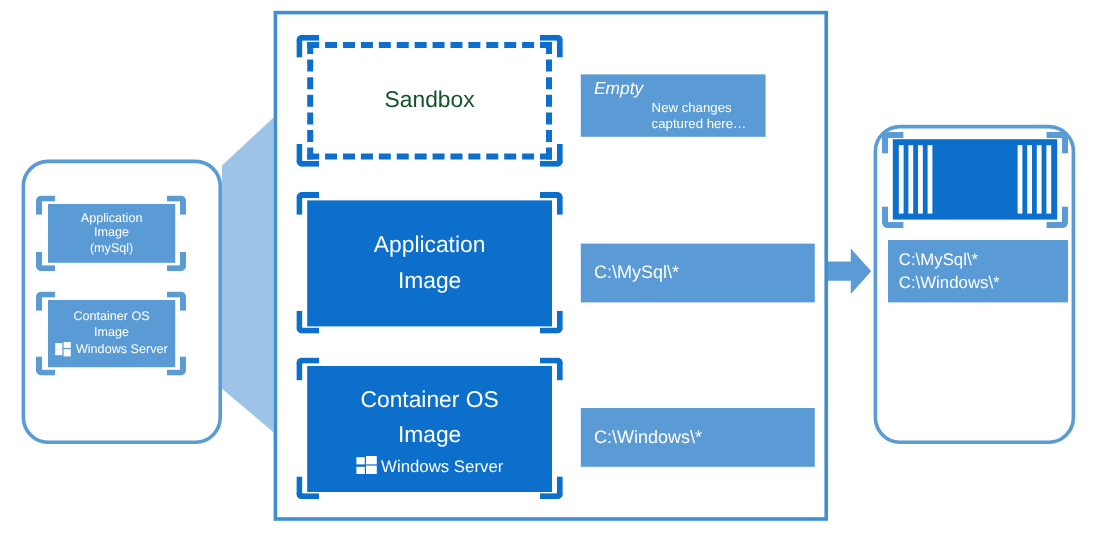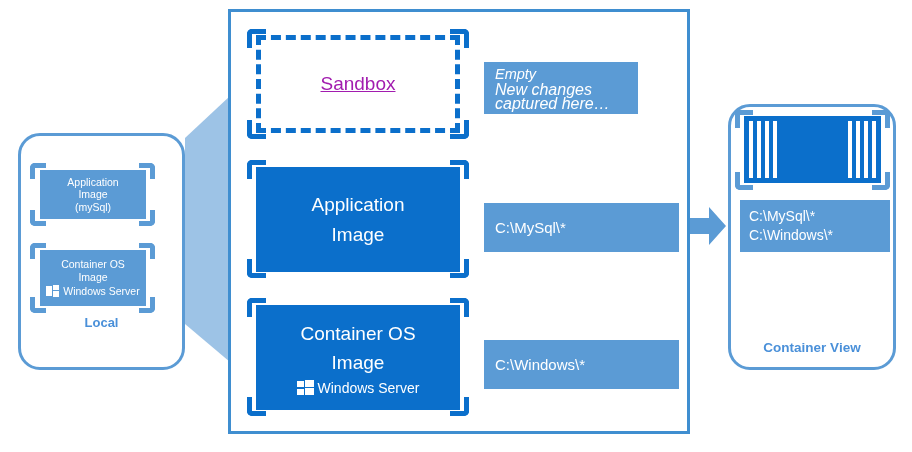--- a/index.html
+++ b/index.html
@@ -57,21 +57,21 @@
     left:228px;top:9px;width:462px;height:425px;
     border:3px solid #3f8ed0;background:#ffffff;box-sizing:border-box;
   }
 
   
   #sandbox-brk{left:247px;top:29px;width:222px;height:110px;--bc:#0b6fcb;}
   #sandbox-brk i{width:14px;height:14px;}
   #sandbox-box{
     left:256px;top:35px;width:204px;height:98px;box-sizing:border-box;
     border:5px dashed #0b6fcb;background:#ffffff;
-    color:#a21caf;font-size:19px;text-decoration:underline;
+    color:#14532d;font-size:19px;
   }
   
   #appimg-brk{left:247px;top:160px;width:222px;height:118px;--bc:#0b6fcb;}
   #appimg-brk i{width:14px;height:14px;}
   #appimg-box{
     left:256px;top:167px;width:204px;height:105px;background:#0b6fcb;
     color:#ffffff;font-size:19px;line-height:30px;
     display:flex;flex-direction:column;align-items:center;justify-content:center;text-align:center;
   }
   
@@ -85,21 +85,21 @@
   #osimg-box .winline{font-size:14px;line-height:16px;margin-top:3px;}
 
   
   .callout{
     background:#5b9bd5;color:#ffffff;box-sizing:border-box;
     display:flex;flex-direction:column;justify-content:center;
     padding-left:11px;
   }
   #callout-sandbox{left:484px;top:62px;width:154px;height:52px;}
   #callout-sandbox .c1{font-size:14.5px;font-style:italic;line-height:17px;}
-  #callout-sandbox .c2{font-size:16px;font-style:italic;line-height:14px;}
+  #callout-sandbox .c2{font-size:11px;line-height:14px;margin-left:48px;}
   #callout-app{left:484px;top:203px;width:195px;height:49px;font-size:15px;}
   #callout-os{left:484px;top:340px;width:195px;height:49px;font-size:15px;}
 
   
   #flow-arrow{left:690px;top:205px;width:36px;height:42px;}
 
   
   #container-view{
     left:728px;top:104px;width:168px;height:266px;
     border:3px solid #5b9bd5;border-radius:22px;background:#ffffff;box-sizing:border-box;
@@ -156,21 +156,20 @@
         <b style="left:0;top:1px;width:5.5px;height:4.6px;"></b>
         <b style="left:6.8px;top:0px;width:6.2px;height:5.4px;"></b>
         <b style="left:0;top:6.4px;width:5.5px;height:4.6px;"></b>
         <b style="left:6.8px;top:6.1px;width:6.2px;height:5.6px;"></b>
       </span>
       <span>Windows Server</span>
     </div>
   </div>
 
   <div class="abs" id="repo-label">
-    <div>Local</div>
   </div>
 
   <div class="abs" id="funnel">
     <svg width="45" height="266" viewBox="0 0 45 266">
       <polygon points="0,42 45,0 45,266 0,228" fill="#9dc3e6"></polygon>
     </svg>
   </div>
 
   <div class="abs" id="center-panel"></div>
 
@@ -252,15 +251,14 @@
         <span></span>
         <span></span>
     </span>
   </div>
 
   <div class="abs" id="cv-paths">
     <div>C:\MySql\*</div>
     <div>C:\Windows\*</div>
   </div>
 
-  <div class="abs" id="cv-label">Container View</div>
 
 </div>
 
 </body></html>

